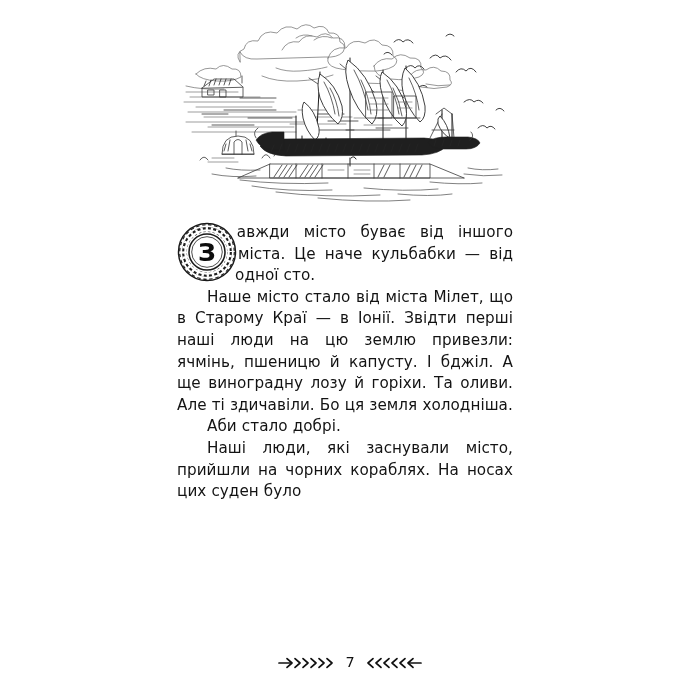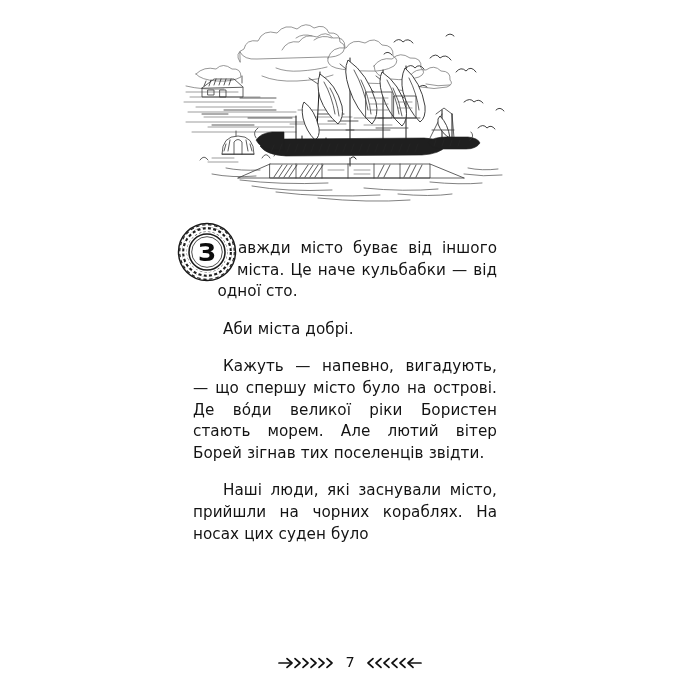--- a/index.html
+++ b/index.html
@@ -48,21 +48,21 @@
     shape-outside: circle(31px at 30px 30px);
     margin: 0 0 0 0;
   }
   .dropcap {
     width: 60px;
     height: 60px;
     display: block;
   }
 
   p.para {
-    margin: 16px;
+    margin: 0;
     font-family: "DejaVu Sans", sans-serif;
     font-size: 15.2px;
     line-height: 21.6px;
     letter-spacing: 0.05px;
     text-align: justify;
     text-justify: inter-word;
     color: #131313;
     word-spacing: 0.2px;
   }
   p.para + p.para { text-indent: 30px; }
@@ -286,22 +286,22 @@
         </g>
 
         <circle cx="50" cy="50" r="30" fill="#ffffff" stroke="#1a1a1a" stroke-width="2.6"></circle>
         <circle cx="50" cy="50" r="25.5" fill="#ffffff" stroke="#1a1a1a" stroke-width="1.3"></circle>
 
         <text x="50" y="50" text-anchor="middle" dominant-baseline="central" font-family="DejaVu Sans, sans-serif" font-size="42" font-weight="700" fill="#0d0d0d">З</text>
       </svg>
     </div>
 
     <p class="para first">авжди місто буває від іншого міста. Це наче кульбабки — від одної сто.</p>
-    <p class="para">Аби міста добрі.</p>
-    <p class="para">Кажуть — напевно, вигадують, — що спершу місто було на острові. Де во́ди великої ріки Бористен стають морем. Але лютий вітер Борей зігнав тих поселенців звідти.</p>
+    <p class="para">Наше місто стало від міста Мілет, що в Старому Краї — в Іонії. Звідти перші наші люди на цю землю привезли: ячмінь, пшеницю й капусту. І бджіл. А ще виноградну лозу й горіхи. Та оливи. Але ті здичавіли. Бо ця земля холодніша.</p>
+    <p class="para">Аби стало добрі.</p>
     <p class="para">Наші люди, які заснували місто, прийшли на чорних кораблях. На носах цих суден було</p>
   </div>
 
   <div class="footer">
 
     <svg class="orn" width="56" height="14" viewBox="0 0 56 14" xmlns="http://www.w3.org/2000/svg">
       <g fill="none" stroke="#111111" stroke-width="1.7" stroke-linecap="round" stroke-linejoin="round">
         <path d="M1 7 H13"></path>
         <path d="M9 2.6 L14 7 L9 11.4"></path>
         <path d="M17 2.6 L22 7 L17 11.4"></path>

